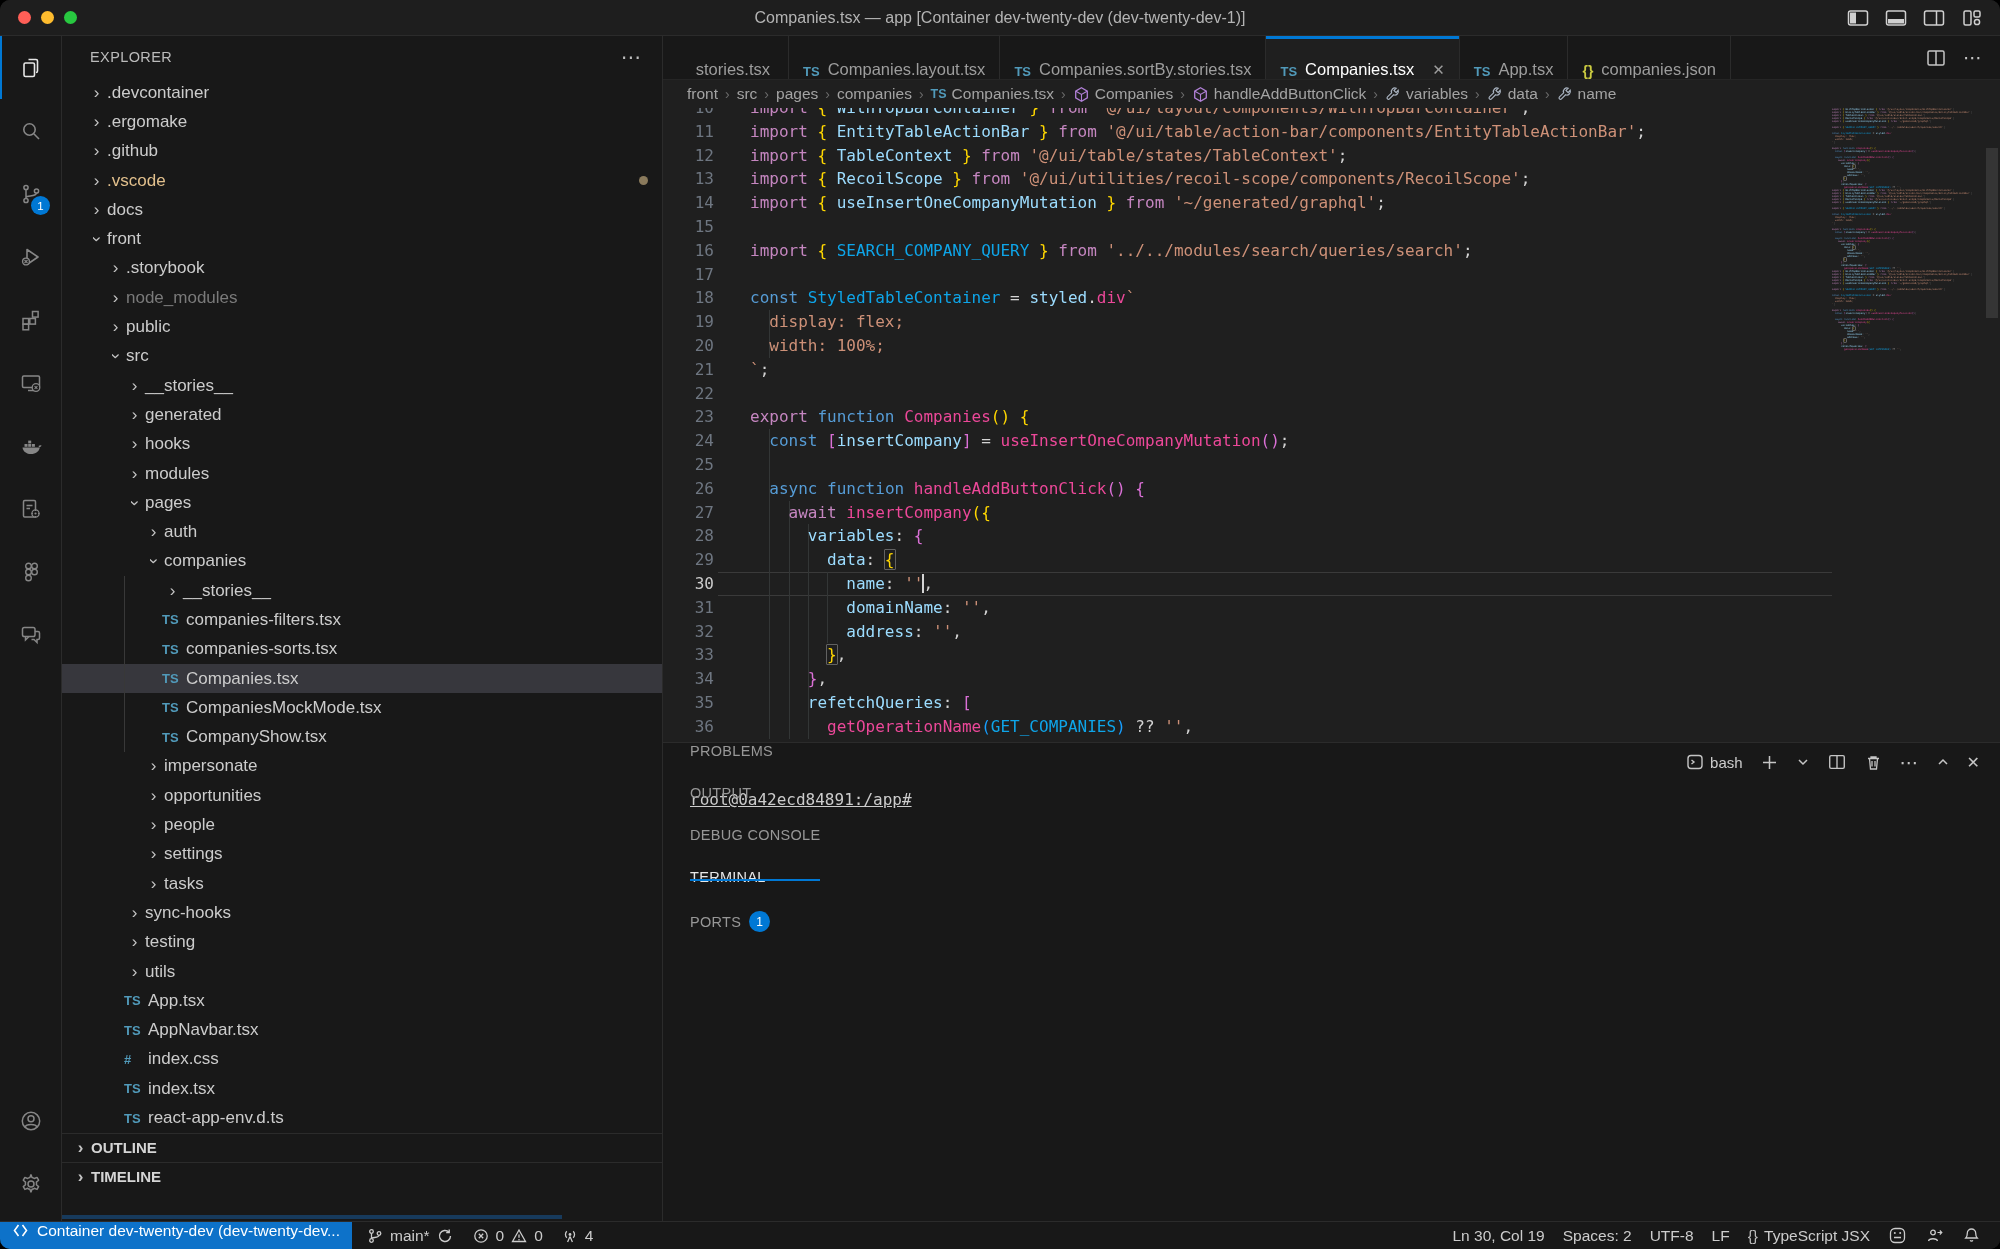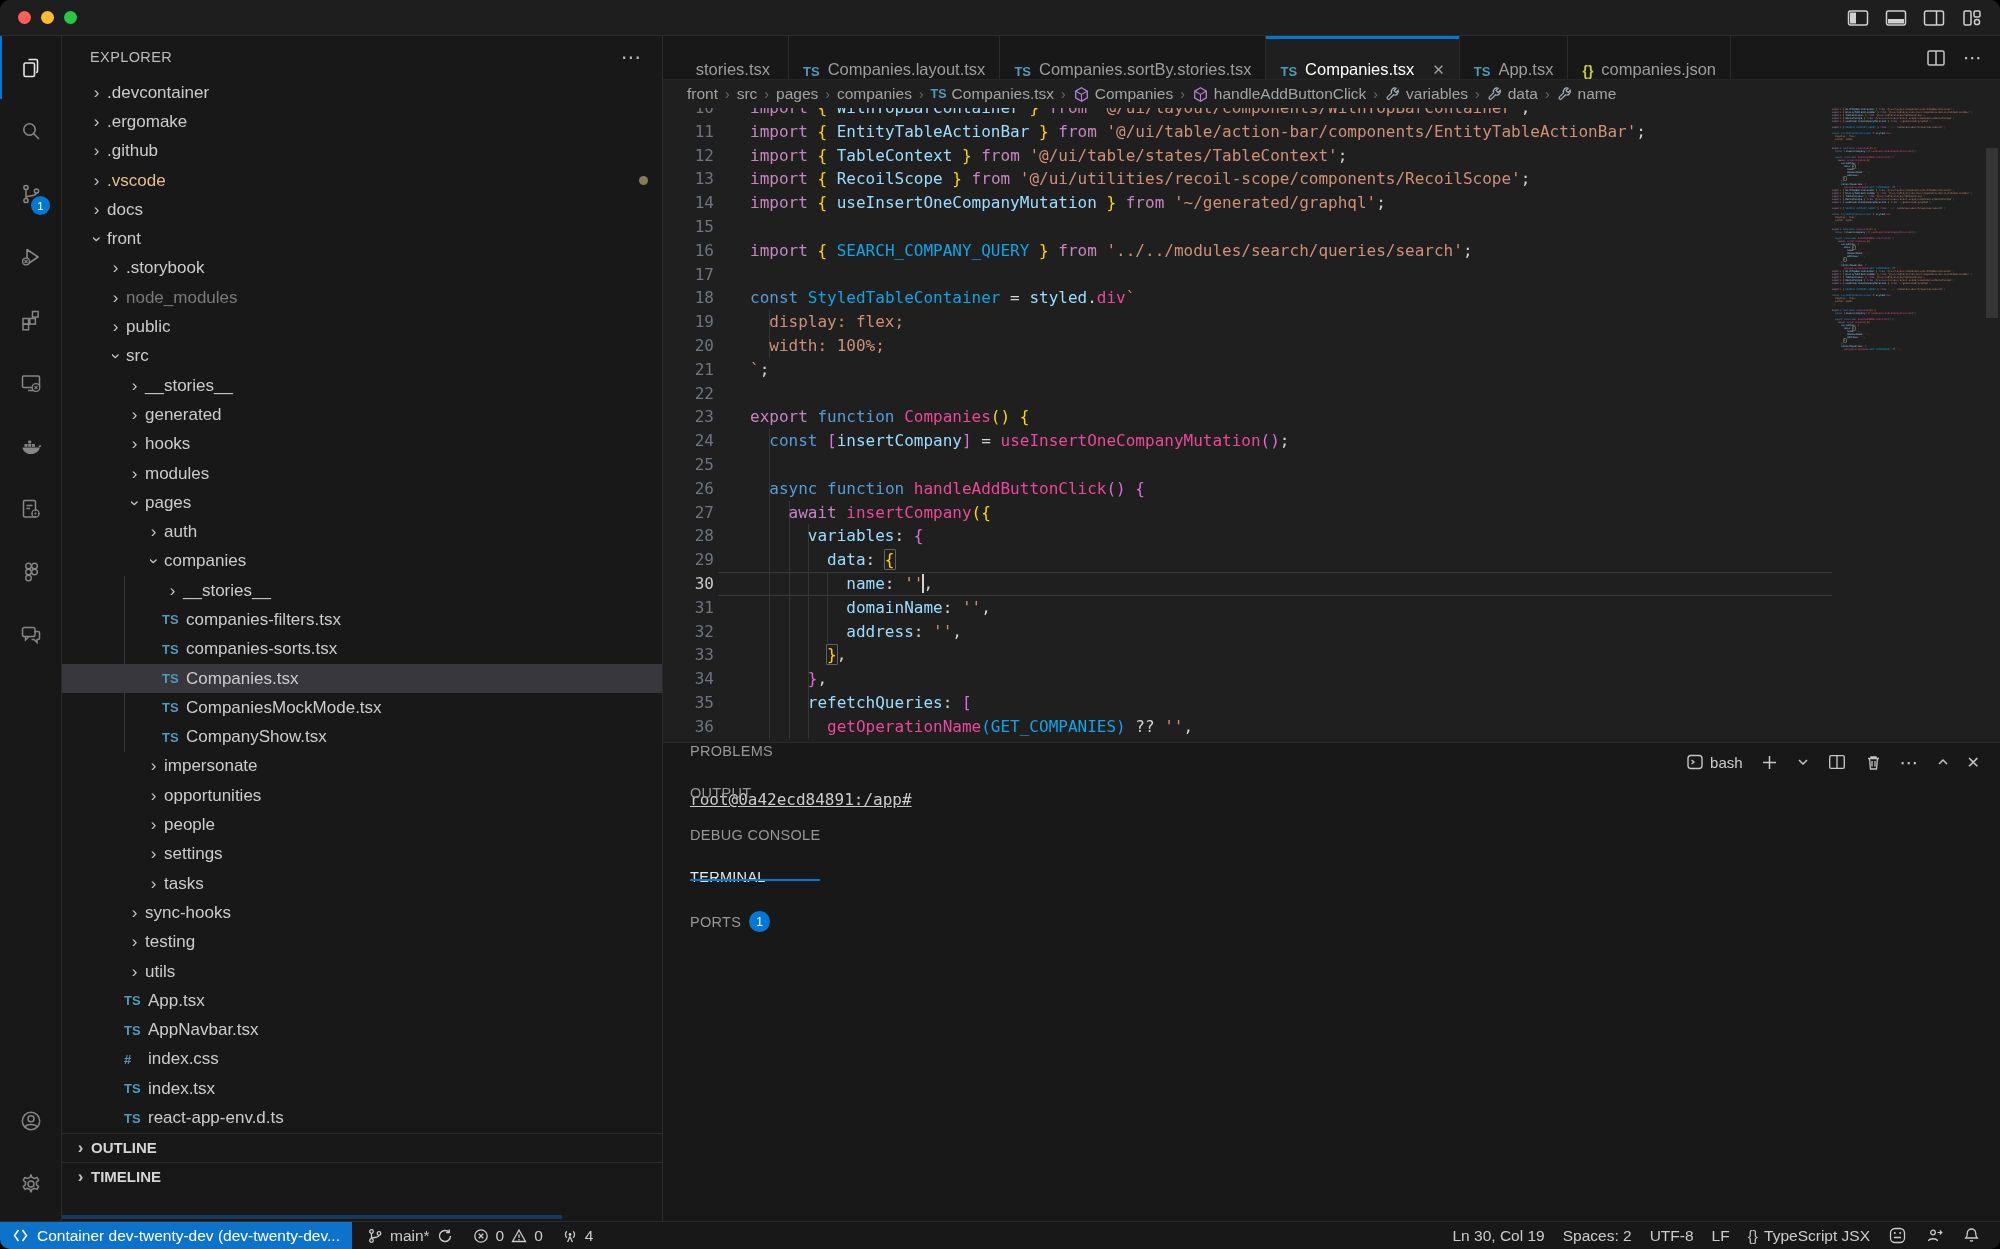--- a/index.html
+++ b/index.html
@@ -82,37 +82,38 @@
   .ptab { font-size:14.5px; color:#979797; letter-spacing:.3px; height:100%; display:flex; align-items:center; gap:8px; position:relative; }
   .ptab.active { color:#e7e7e7; }
   .ptab.active::after { content:""; position:absolute; bottom:4px; left:0; right:0; height:2px; background:#0078d4; }
   .ptab .pbadge { min-width:21px; height:21px; border-radius:11px; background:#0078d4; color:#fff; font-size:12px; display:flex; align-items:center; justify-content:center; }
   .panel-actions { margin-left:auto; display:flex; align-items:center; gap:17px; padding-right:20px; color:#c5c5c5; }
   .shell-label { display:flex; align-items:flex-end; gap:6px; font-size:15px; color:#cccccc; }
   .terminal-body { flex:1; font:16px/22px "DejaVu Sans Mono",monospace; color:#cccccc; padding:8px 0 0 27px;text-decoration:underline; }
 
   
   .statusbar { height:28px; background:#181818; border-top:1px solid #2b2b2b; display:flex; align-items:center; color:#cccccc; font-size:15.5px; flex:none; }
-  .remote-chip { background:#0d72c9; color:#fff; height:100%; display:flex; align-items:center; gap:8px; padding:0 12px; max-width:396px; flex:none; }
+  .remote-chip { background:#0d72c9; color:#fff; height:100%; display:flex; align-items:flex-start; gap:8px; padding:0 12px; max-width:396px; flex:none; }
   .remote-chip .txt { white-space:nowrap; overflow:hidden; }
   .sb-item { display:flex; align-items:center; gap:6px; padding:0 9px; height:100%; white-space:nowrap; }
   .sb-right { margin-left:auto; display:flex; align-items:center; padding-right:10px; }
   .icon-inline svg { display:block; }
 </style>
 </head>
 <body>
 
 <div class="window">
 
   <div class="titlebar">
     <div class="traffic">
       <span class="tl" style="background: rgb(255, 95, 87);"></span>
       <span class="tl" style="background: rgb(254, 188, 46);"></span>
       <span class="tl" style="background: rgb(40, 200, 64);"></span>
     </div>
+    <div class="win-title">Companies.tsx — app [Container dev-twenty-dev (dev-twenty-dev-1)]</div>
     <div class="tb-actions">
         <span>
           <svg width="24" height="24" viewBox="0 0 24 24">
             <rect x="2.5" y="5" width="19" height="14" rx="2" fill="none" stroke="#d0d0d0" stroke-width="1.5"></rect>
             <rect x="4" y="6.5" width="6" height="11" fill="#d0d0d0"></rect>
           </svg>
         </span>
         <span>
           <svg width="24" height="24" viewBox="0 0 24 24">
             <rect x="2.5" y="5" width="19" height="14" rx="2" fill="none" stroke="#d0d0d0" stroke-width="1.5"></rect>

